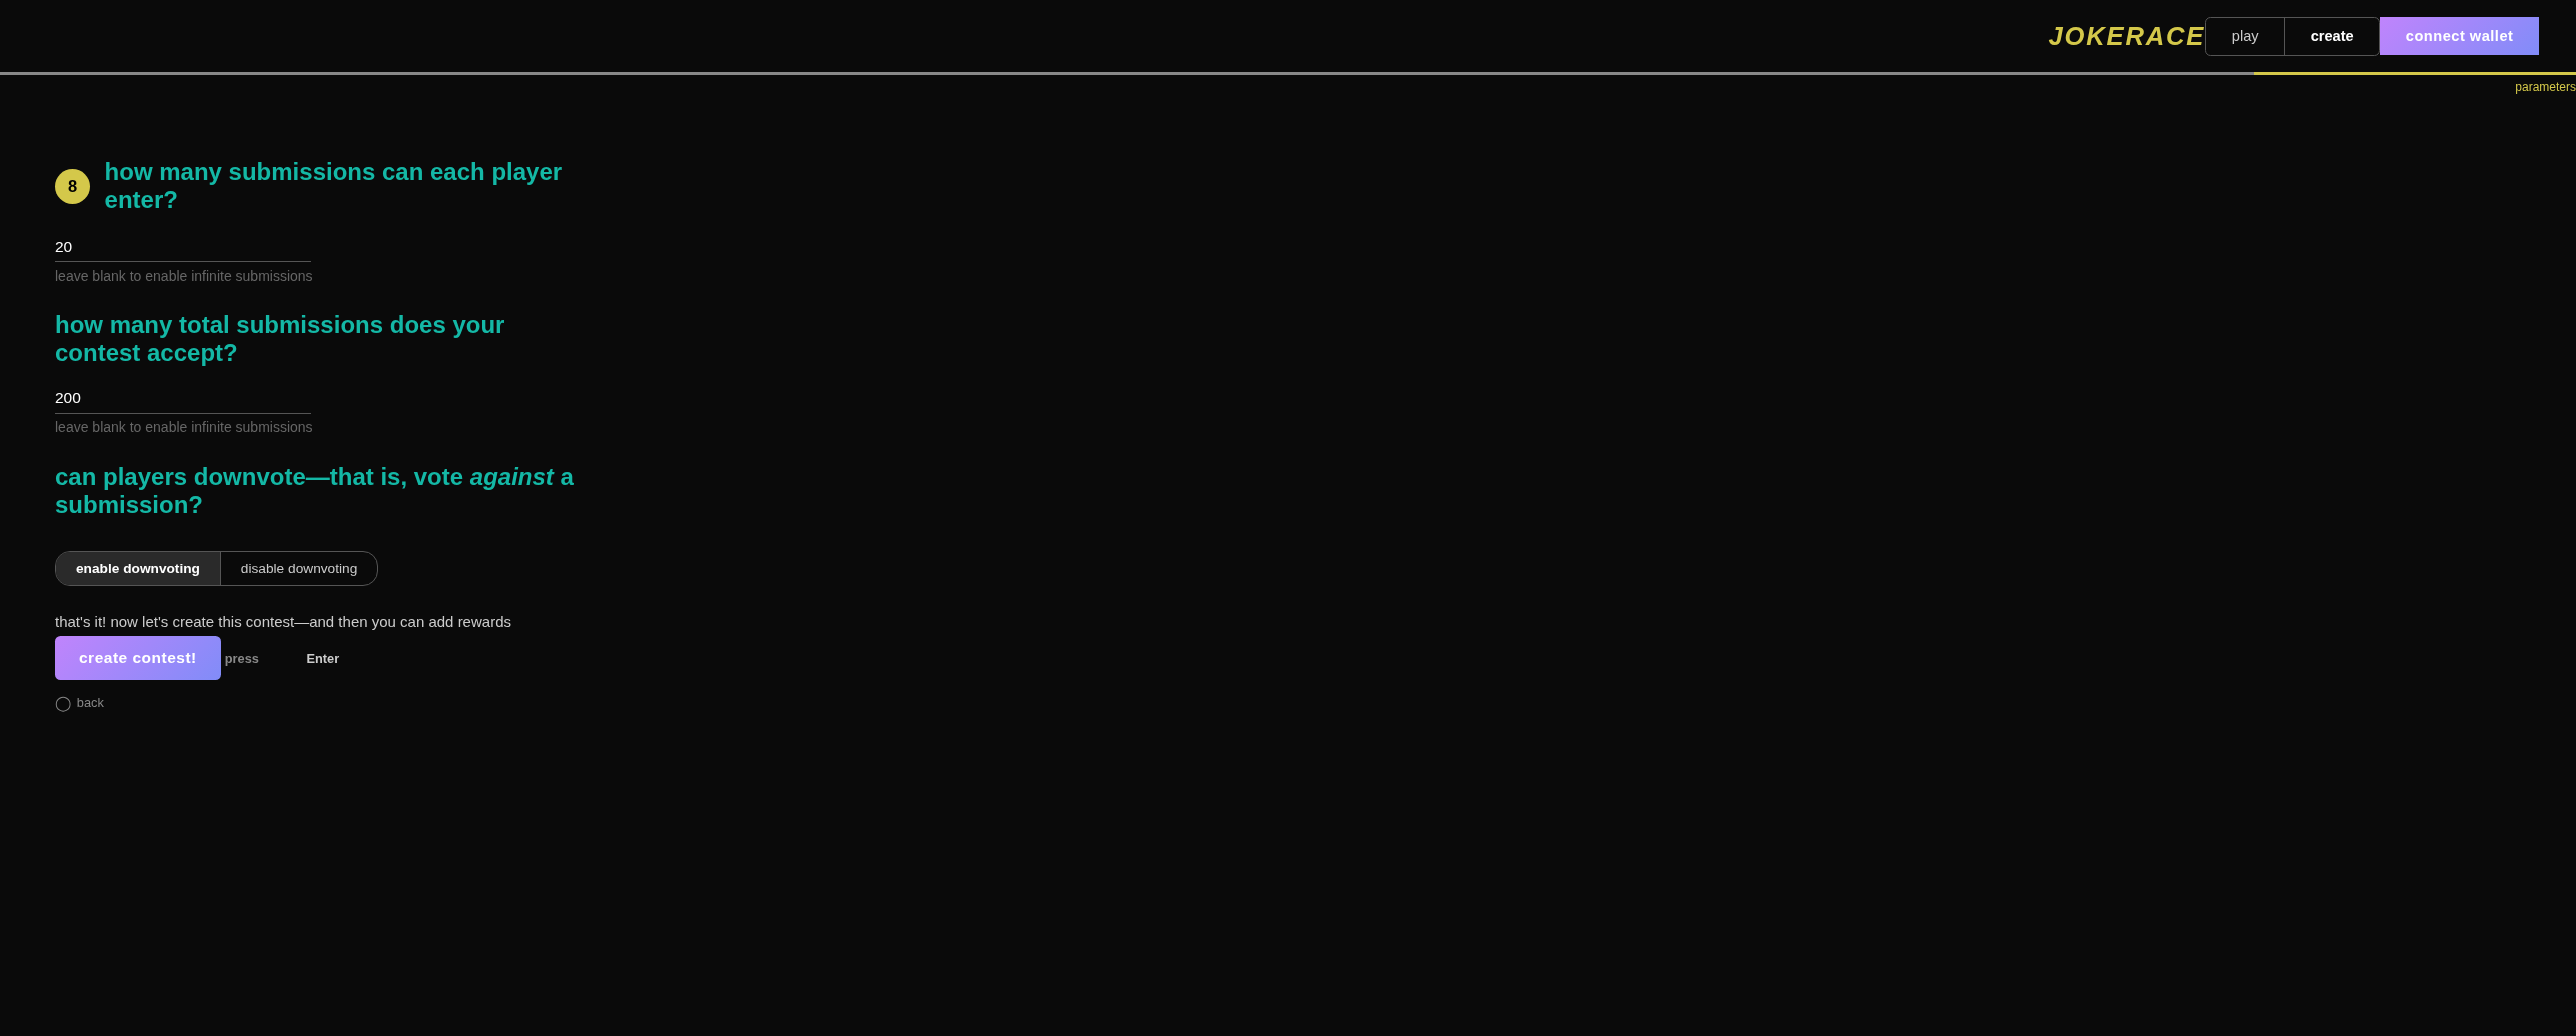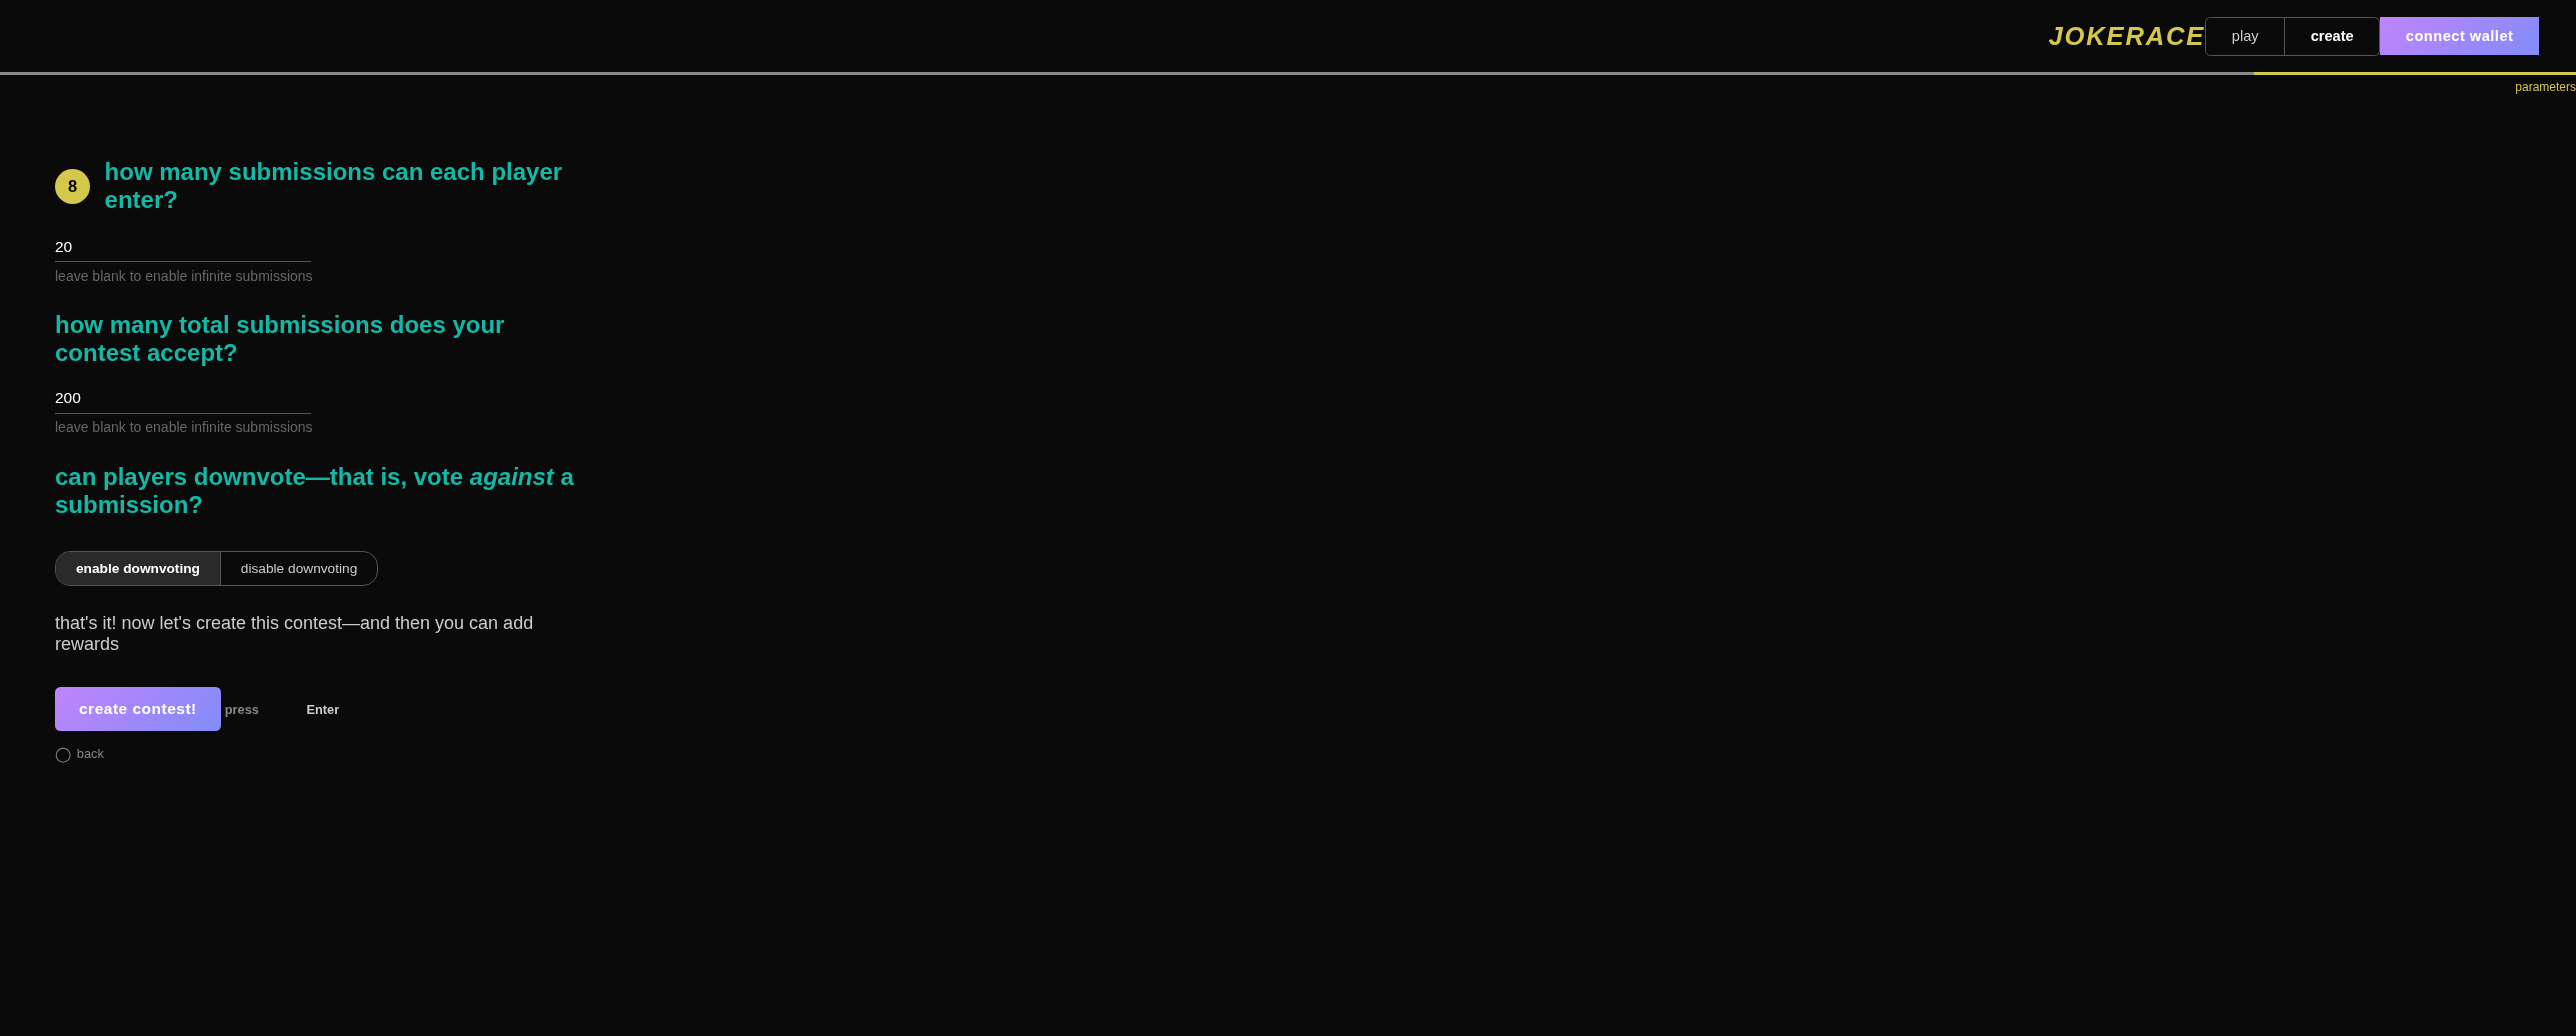--- a/index.html
+++ b/index.html
@@ -201,23 +201,23 @@
       font-weight: 600;
     }
 
     .toggle-divider {
       width: 0.9px;
       background-color: #555;
     }
 
     
     .completion-text {
-      font-size: 18px;
+      font-size: 15px;
       color: #cccccc;
-      margin-bottom: 32px;
+      margin-bottom: 6px;
     }
 
     
     .create-contest-row {
       display: flex;
       align-items: center;
       gap: 4px;
       margin-bottom: 14.6px;
     }
 

